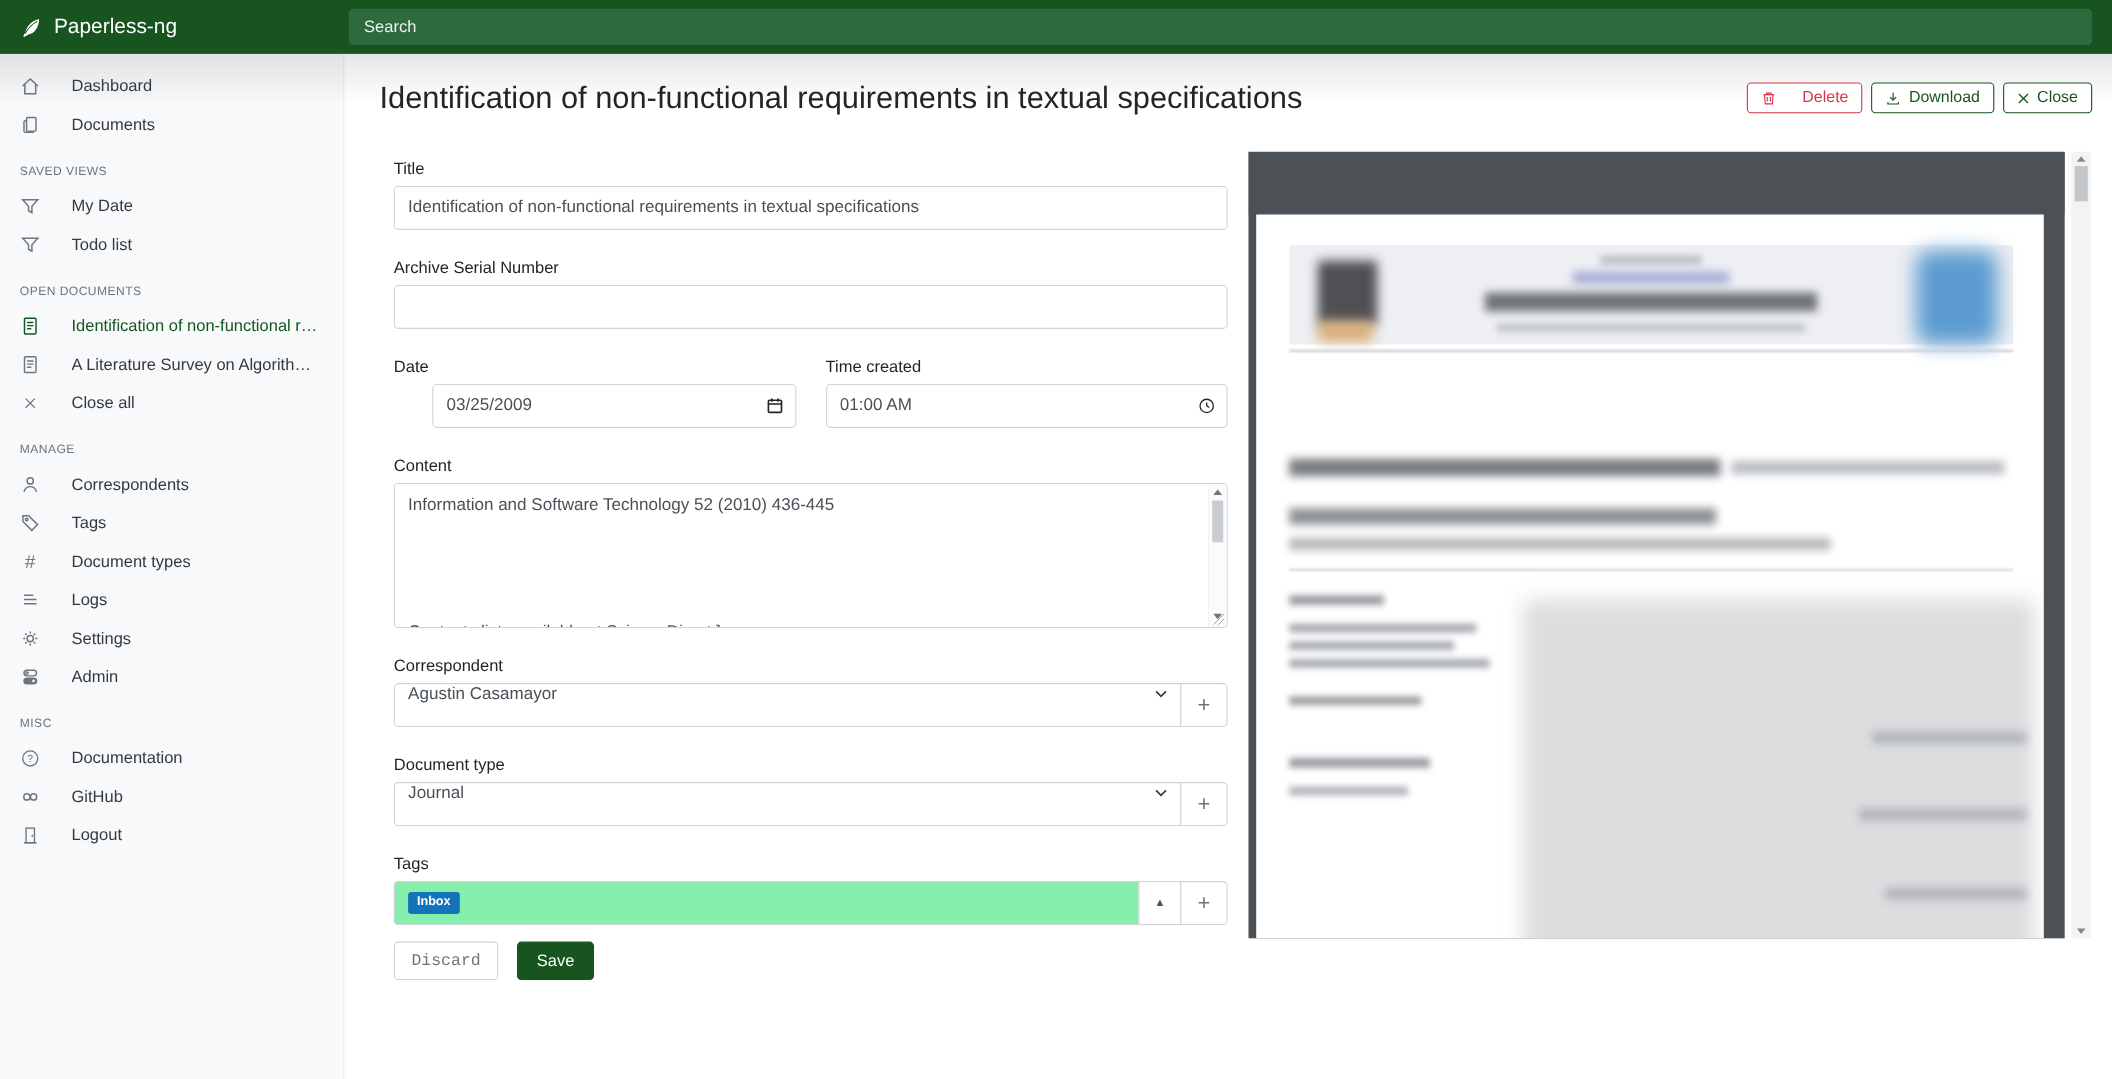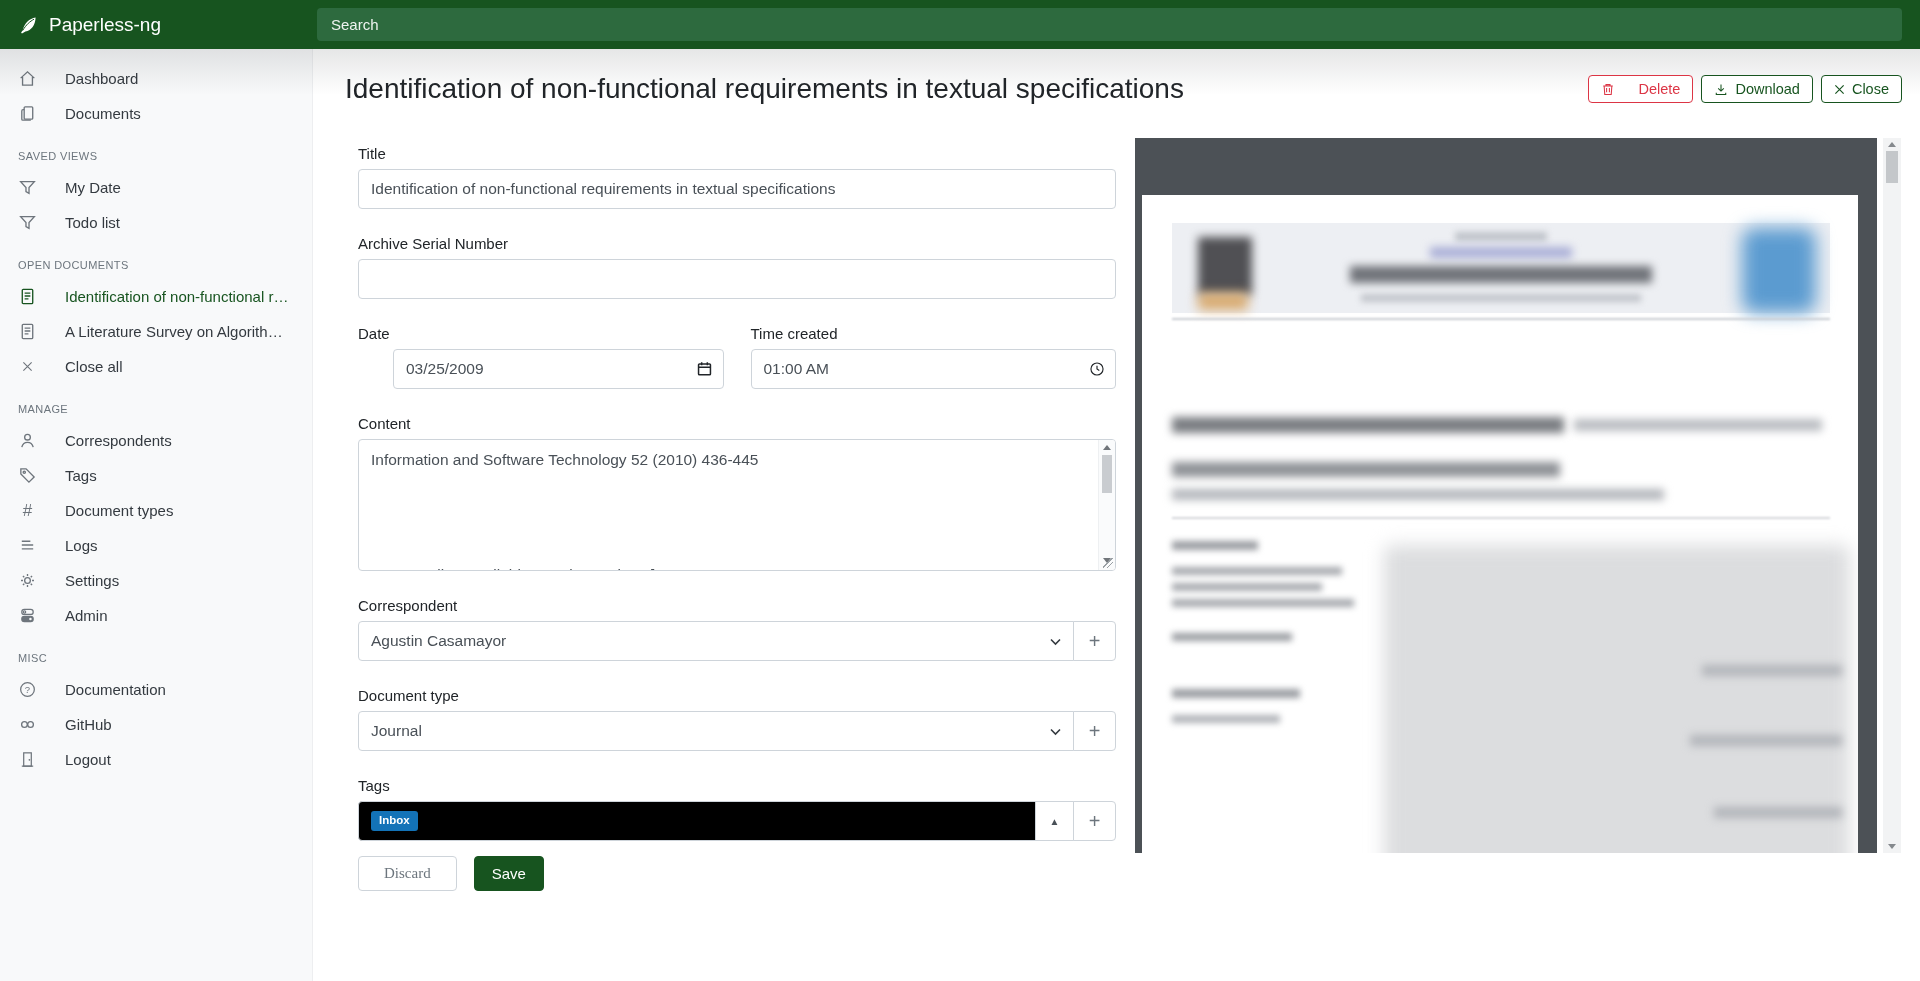--- a/index.html
+++ b/index.html
@@ -67,35 +67,35 @@
   .ta-rail .arr-up,.ta-rail .arr-dn{position:absolute;left:4px;width:0;height:0;
            border-left:4px solid transparent;border-right:4px solid transparent;}
   .ta-rail .arr-up{top:5px;border-bottom:5px solid #70757a;}
   .ta-rail .arr-dn{bottom:7px;border-top:5px solid #70757a;}
   .ta-thumb{position:absolute;top:15px;left:2.5px;width:10px;height:38px;background:#c9ccd0;}
   .grip{position:absolute;right:2px;bottom:2px;width:10px;height:10px;
         background:linear-gradient(135deg,transparent 45%,#9aa0a5 45% 52%,transparent 52% 68%,#9aa0a5 68% 75%,transparent 75%);}
 
   .select-row{display:flex;}
   .selectbox{flex:1;height:40px;border:1px solid #ced4da;border-radius:4px 0 0 4px;
-             display:flex;align-items:center;justify-content:space-between;padding:0 12px;
+             display:flex;justify-content:space-between;padding:0 12px;
              font-size:15.5px;color:#495057;background:#fff;box-sizing:border-box;cursor:pointer;}
   .append{width:43px;height:40px;margin-left:-1px;border:1px solid #ced4da;background:#fff;
           display:flex;align-items:center;justify-content:center;color:#6c757d;font-size:20px;
           box-sizing:border-box;cursor:pointer;font-family:inherit;}
   .append.last{border-radius:0 4px 4px 0;}
   .append .caret{font-size:10px;color:#495057;}
   .tagsbox{flex:1;height:40px;border:1px solid #ced4da;border-radius:4px 0 0 4px;display:flex;
-           align-items:center;padding:0 12px;background:#000000;box-sizing:border-box;}
+           align-items:center;padding:0 12px;background:#86efac;box-sizing:border-box;}
   .badge{color:#fff;font-size:11.5px;font-weight:bold;padding:4px 8px;border-radius:3px;
          line-height:1;cursor:pointer;}
 
   .form-buttons{display:flex;gap:17px;}
-  .btn-discard{padding:8px 25px;font-size:15px;color:#6c757d;background:#fff;
-               border:1px solid #ced4da;border-radius:4px;cursor:pointer;font-family:Liberation Serif, serif;}
+  .btn-discard{padding:8px 15px;font-size:15px;color:#6c757d;background:#fff;
+               border:1px solid #ced4da;border-radius:4px;cursor:pointer;font-family:Liberation Mono, monospace;}
   .btn-save{padding:8px 17px;font-size:15px;color:#fff;background:#17541f;
             border:1px solid #17541f;border-radius:4px;cursor:pointer;font-family:inherit;}
 
   
   .preview-col{position:absolute;left:821px;top:89px;width:766px;height:715px;z-index:25;}
   .pdf-dark{position:absolute;left:0;top:0;width:742px;height:715px;background:#4c5156;
             overflow:hidden;}
   .pdf-toolbar{position:absolute;left:0;top:0;right:0;height:57px;background:#4c5156;}
   .pdf-page{position:absolute;left:7px;right:19px;top:57px;bottom:0;background:#fff;
             overflow:hidden;}

